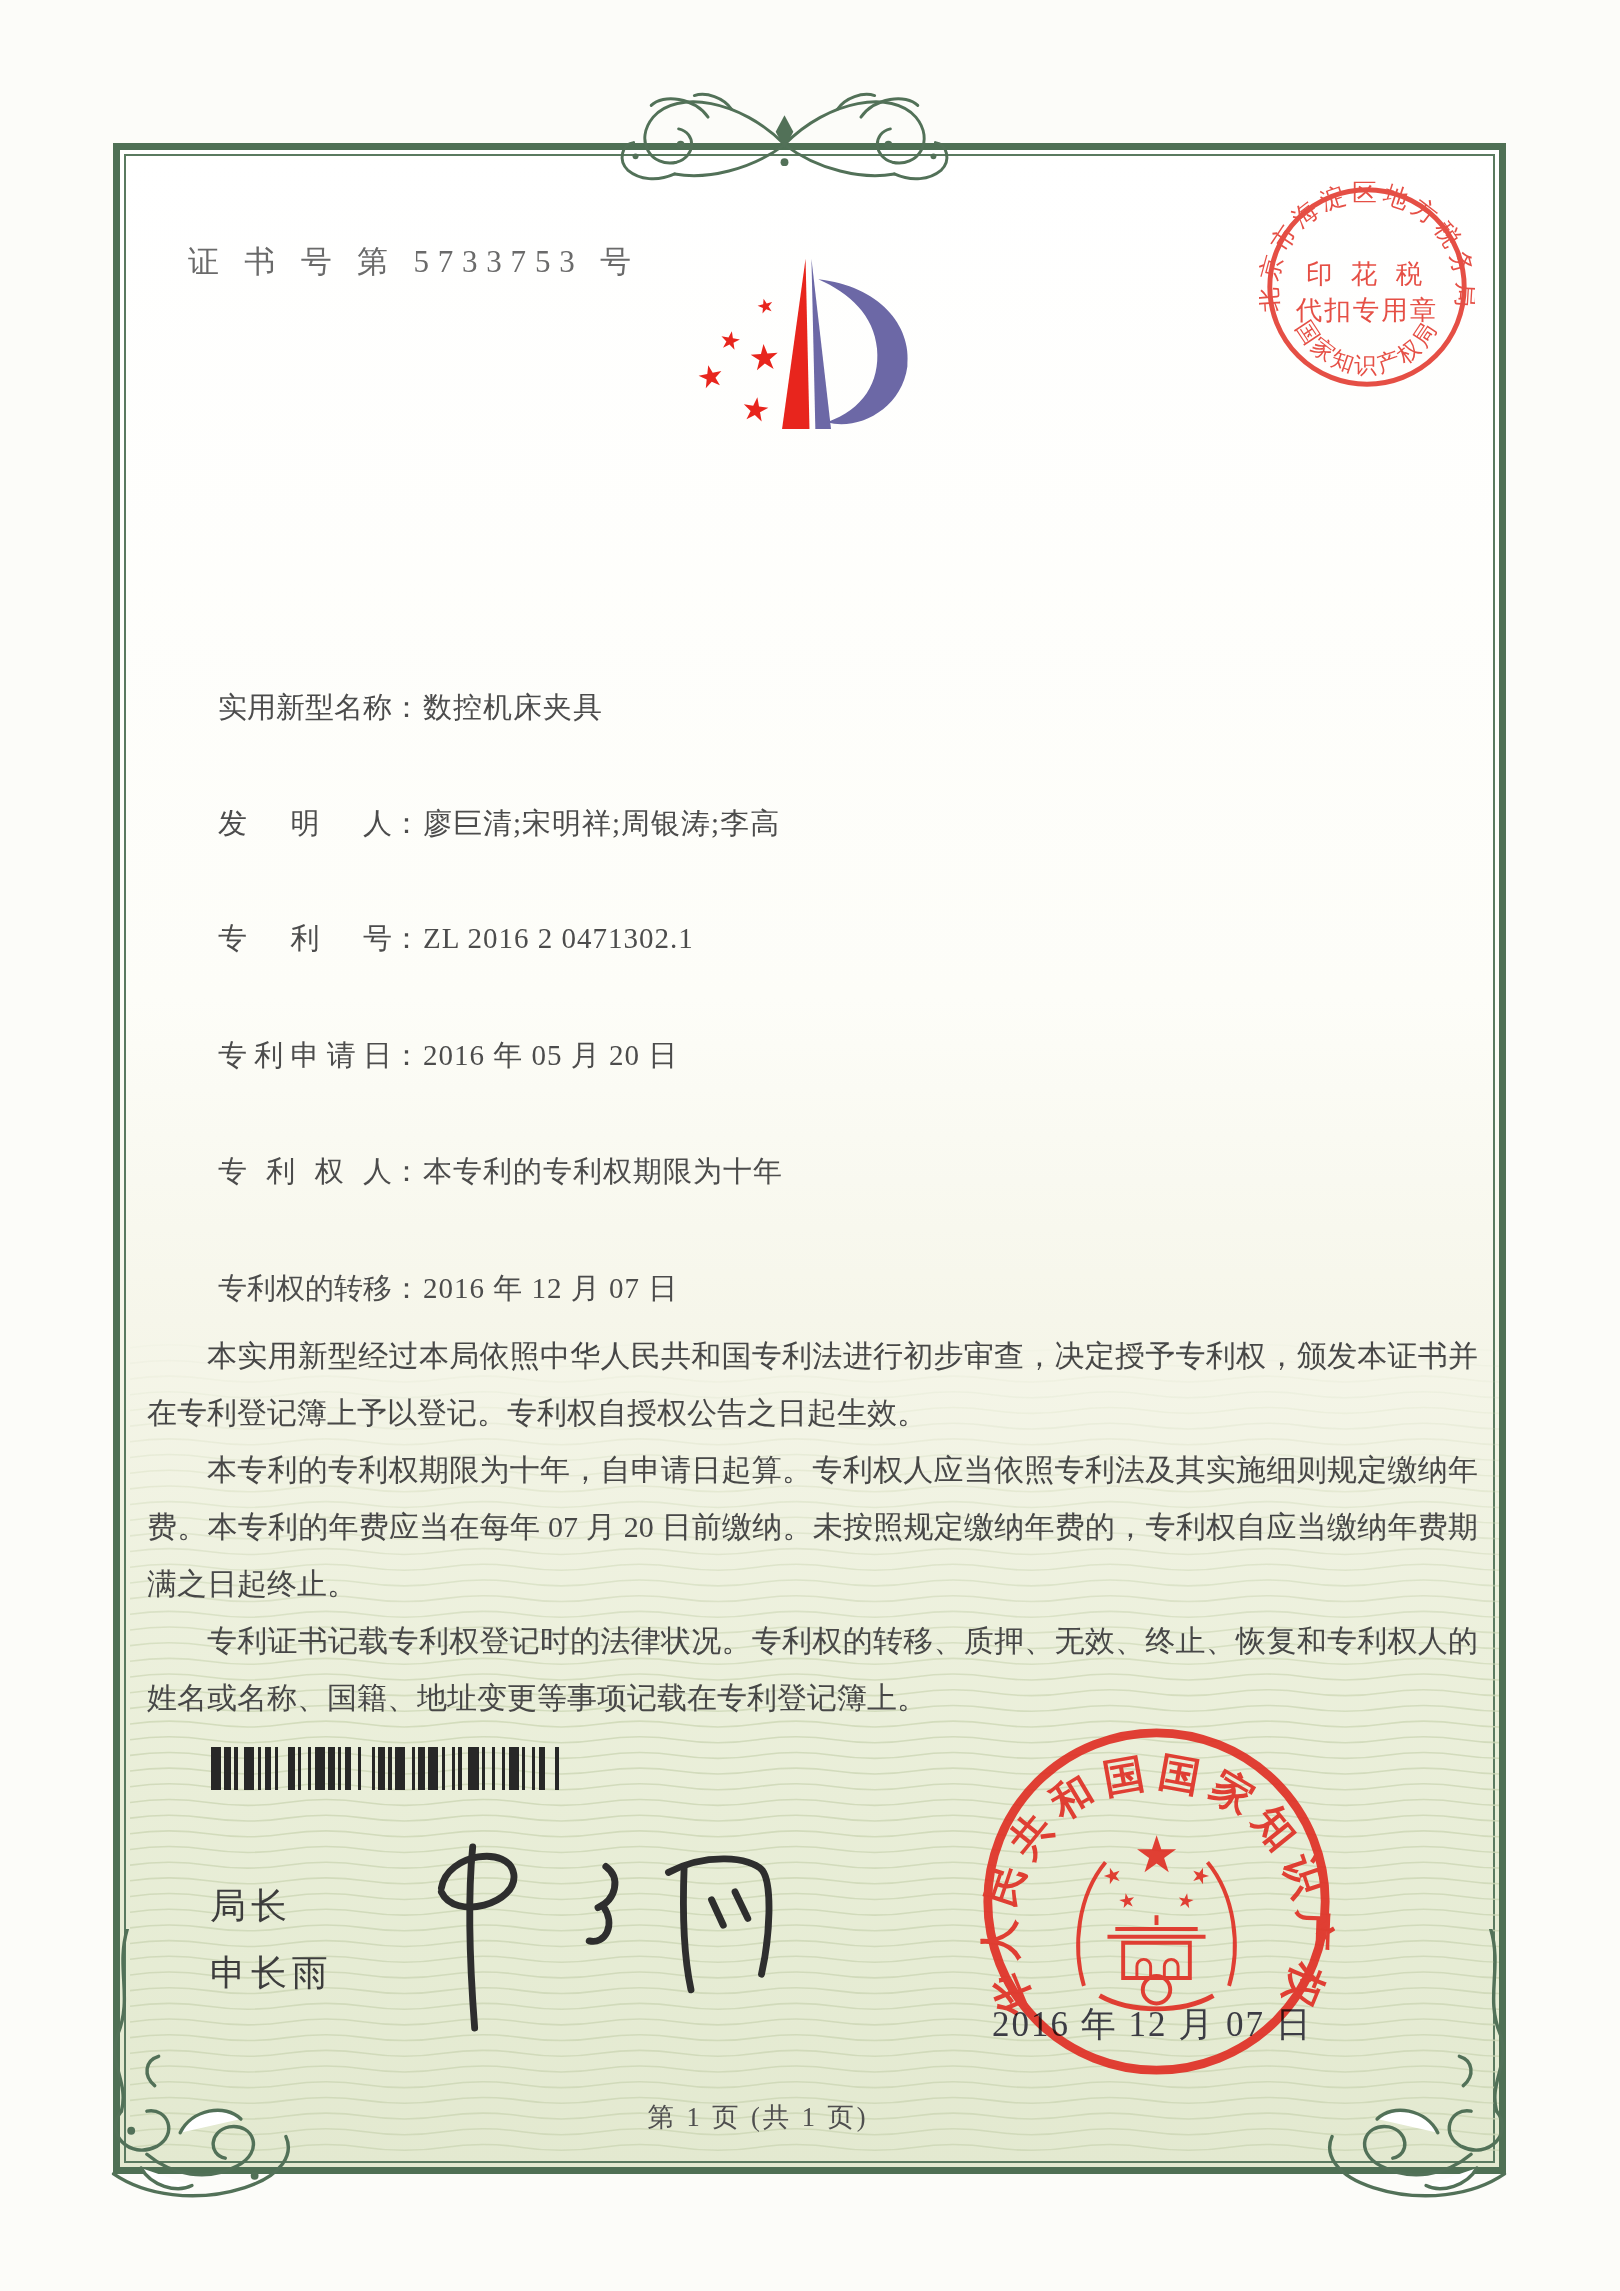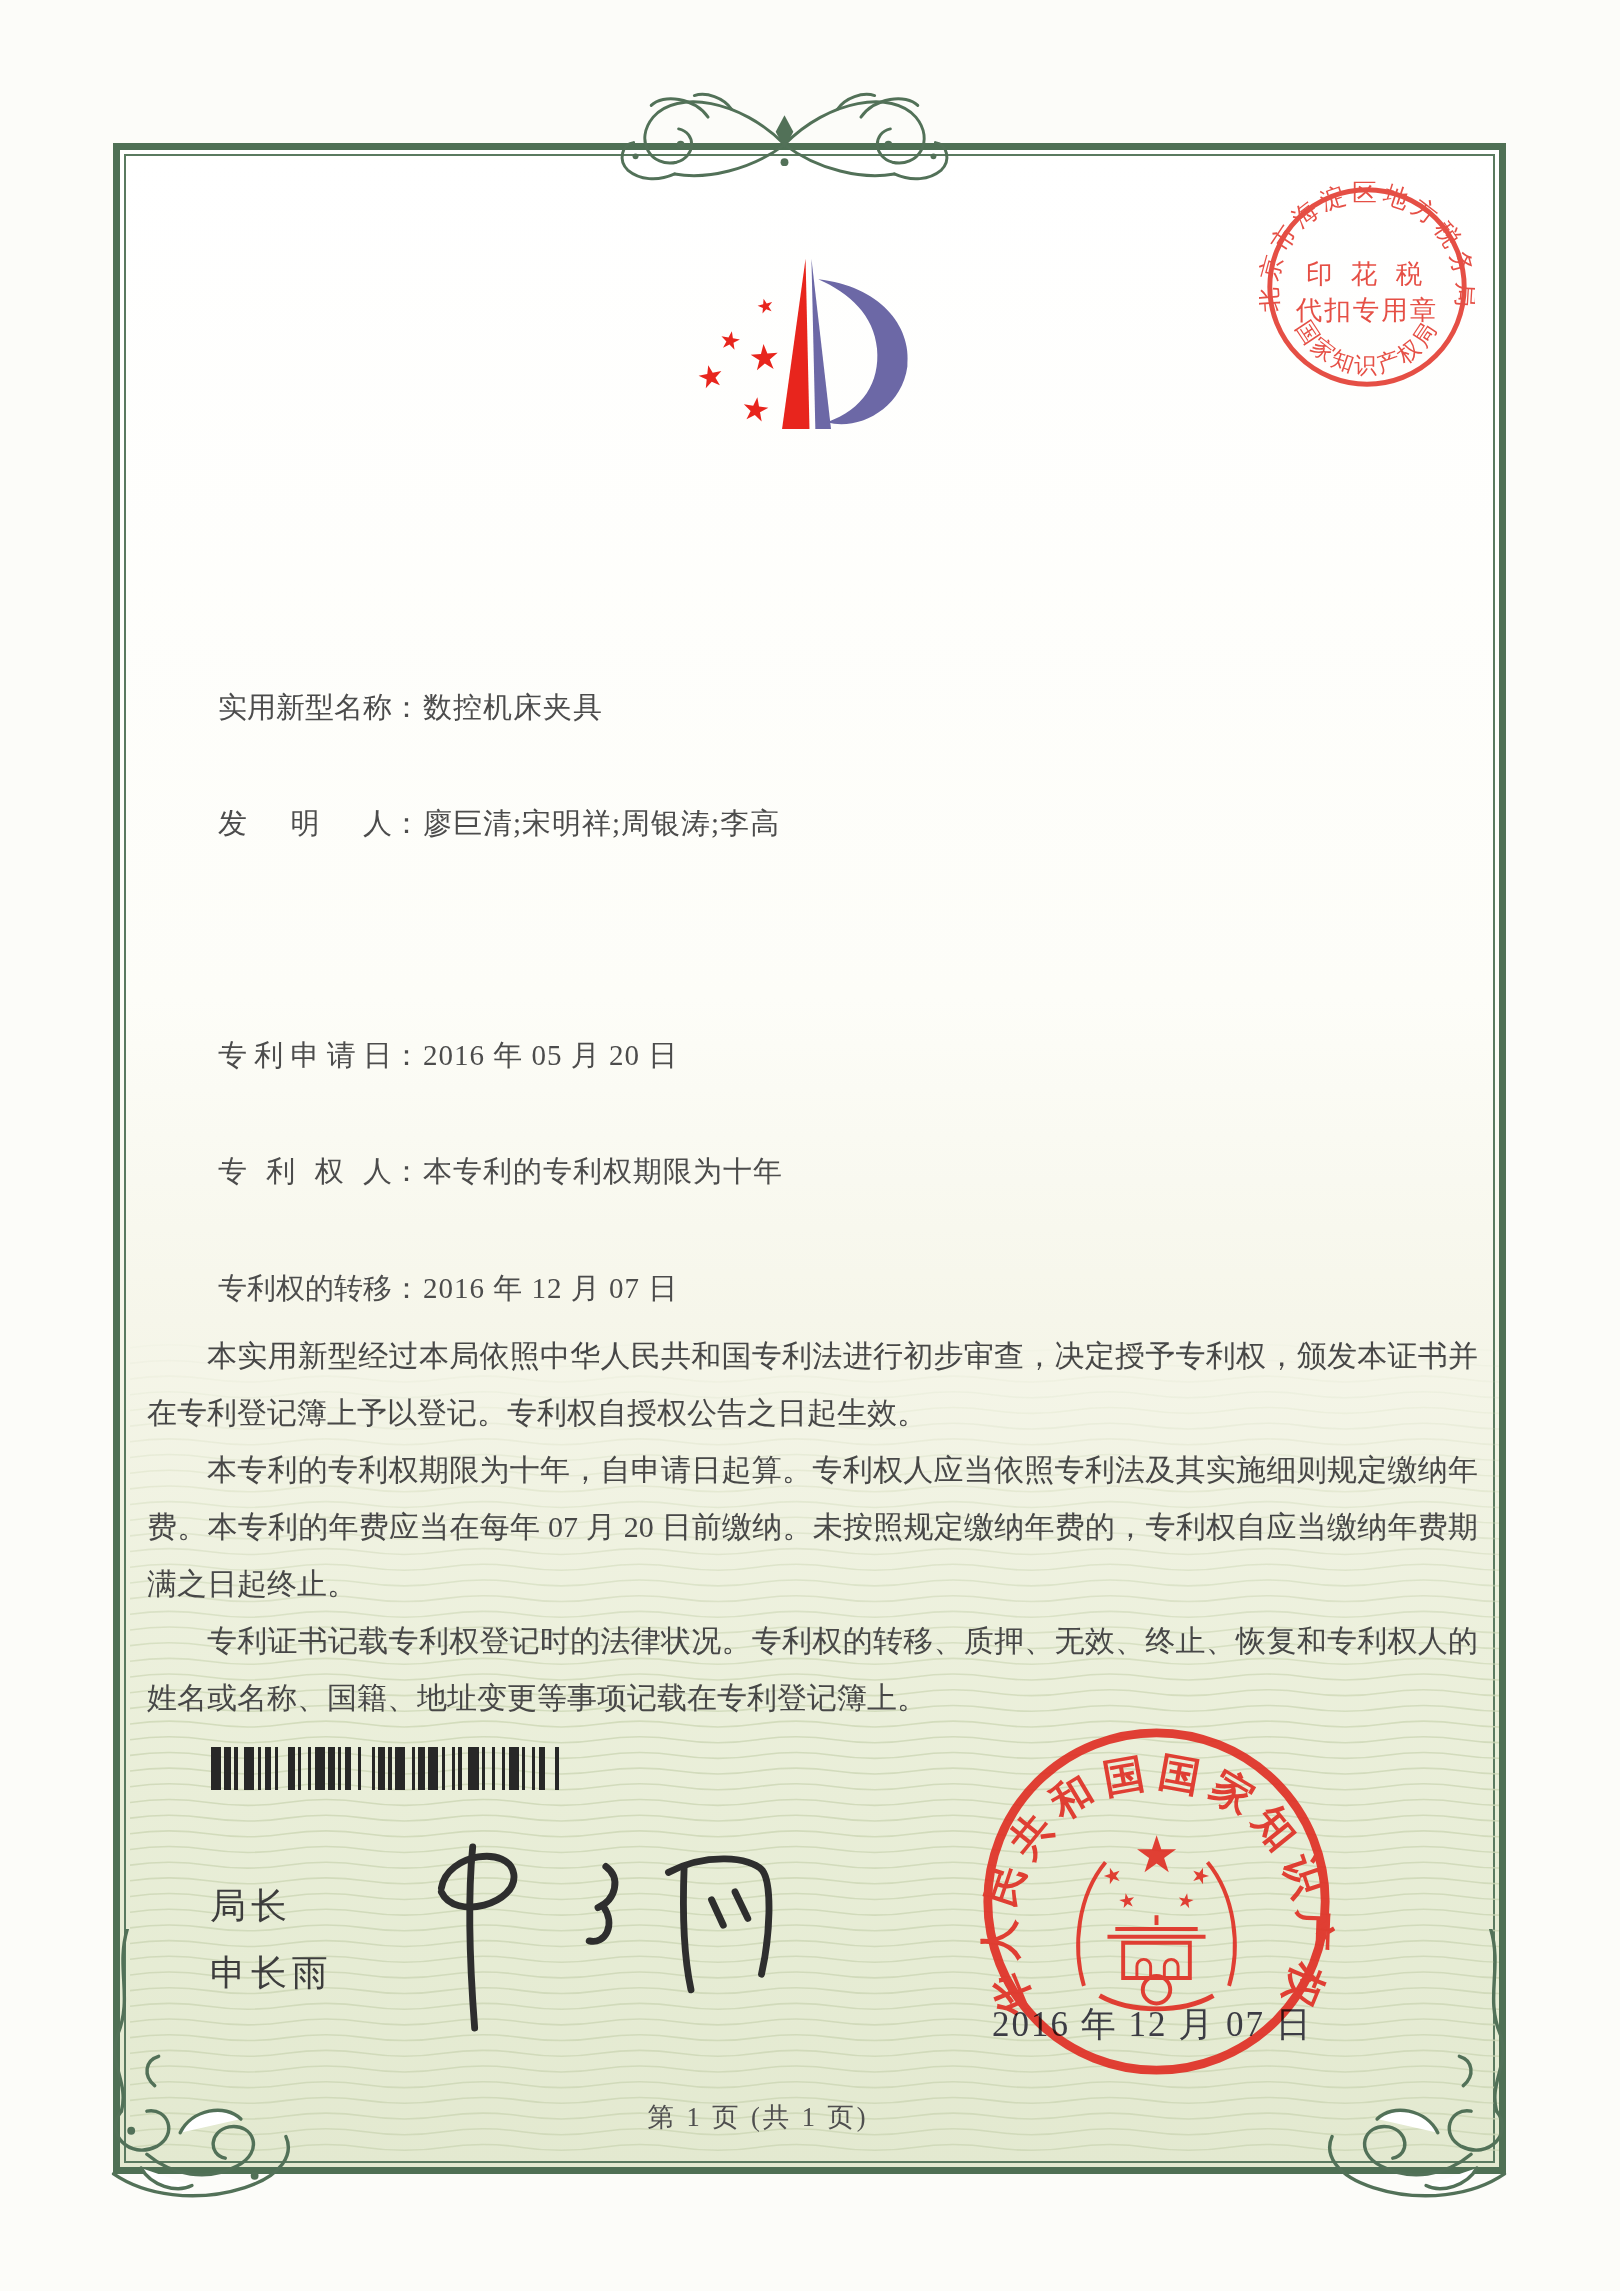--- a/index.html
+++ b/index.html
@@ -161,20 +161,21 @@
       <path d="M62,230 C88,252 124,258 154,242 C182,228 172,198 146,202 C126,206 124,230 142,234"></path>
       <path d="M28,250 C60,272 112,280 162,264 C200,252 212,230 204,212"></path>
       <path d="M70,160 C58,150 60,134 74,130"></path>
       <path d="M96,208 C108,184 142,178 158,194" fill="#fff"></path>
       <path d="M56,244 C66,262 92,270 108,262" fill="#fff"></path>
     </g>
   </svg>
 
   <div class="content">
 
+    <div class="cert-no">证 书 号 第 5733753 号</div>
 
     <svg class="abs" style="left:681px;top:247px;" width="255" height="186" viewBox="0 0 260 190">
       <g fill="#e8251d" font-family="DejaVu Sans, sans-serif">
         <text x="86" y="67" font-size="20" text-anchor="middle" transform="rotate(-14 86 60)">★</text>
         <text x="50" y="104" font-size="25" text-anchor="middle" transform="rotate(10 50 96)">★</text>
         <text x="85" y="125" font-size="36" text-anchor="middle" transform="rotate(-4 85 112)">★</text>
         <text x="30" y="143" font-size="31" text-anchor="middle" transform="rotate(-12 30 132)">★</text>
         <text x="76" y="177" font-size="33" text-anchor="middle" transform="rotate(8 76 165)">★</text>
       </g>
       <path d="M127,12 L103,186 L131,186 Z" fill="#e8251d"></path>
@@ -198,20 +199,23 @@
         <textPath href="#tax-bottom-arc" startOffset="50%" text-anchor="middle">国家知识产权局</textPath>
       </text>
     </svg>
 
 
     <div class="field-row" style="top:688px">
       <span class="field-label">实用新型名称</span><span class="field-colon">：</span><span class="field-value">数控机床夹具</span>
     </div>
     <div class="field-row" style="top:804px">
       <span class="field-label">发明人</span><span class="field-colon">：</span><span class="field-value">廖巨清;宋明祥;周银涛;李高</span>
+    </div>
+    <div class="field-row" style="top:919px">
+      <span class="field-label">专利号</span><span class="field-colon">：</span><span class="field-value">ZL 2016 2 0471302.1</span>
     </div>
     <div class="field-row" style="top:1036px">
       <span class="field-label">专利申请日</span><span class="field-colon">：</span><span class="field-value">2016 年 05 月 20 日</span>
     </div>
     <div class="field-row" style="top:1152px">
       <span class="field-label">专利权人</span><span class="field-colon">：</span><span class="field-value">本专利的专利权期限为十年</span>
     </div>
     <div class="field-row" style="top:1269px">
       <span class="field-label">专利权的转移</span><span class="field-colon">：</span><span class="field-value">2016 年 12 月 07 日</span>
     </div>

